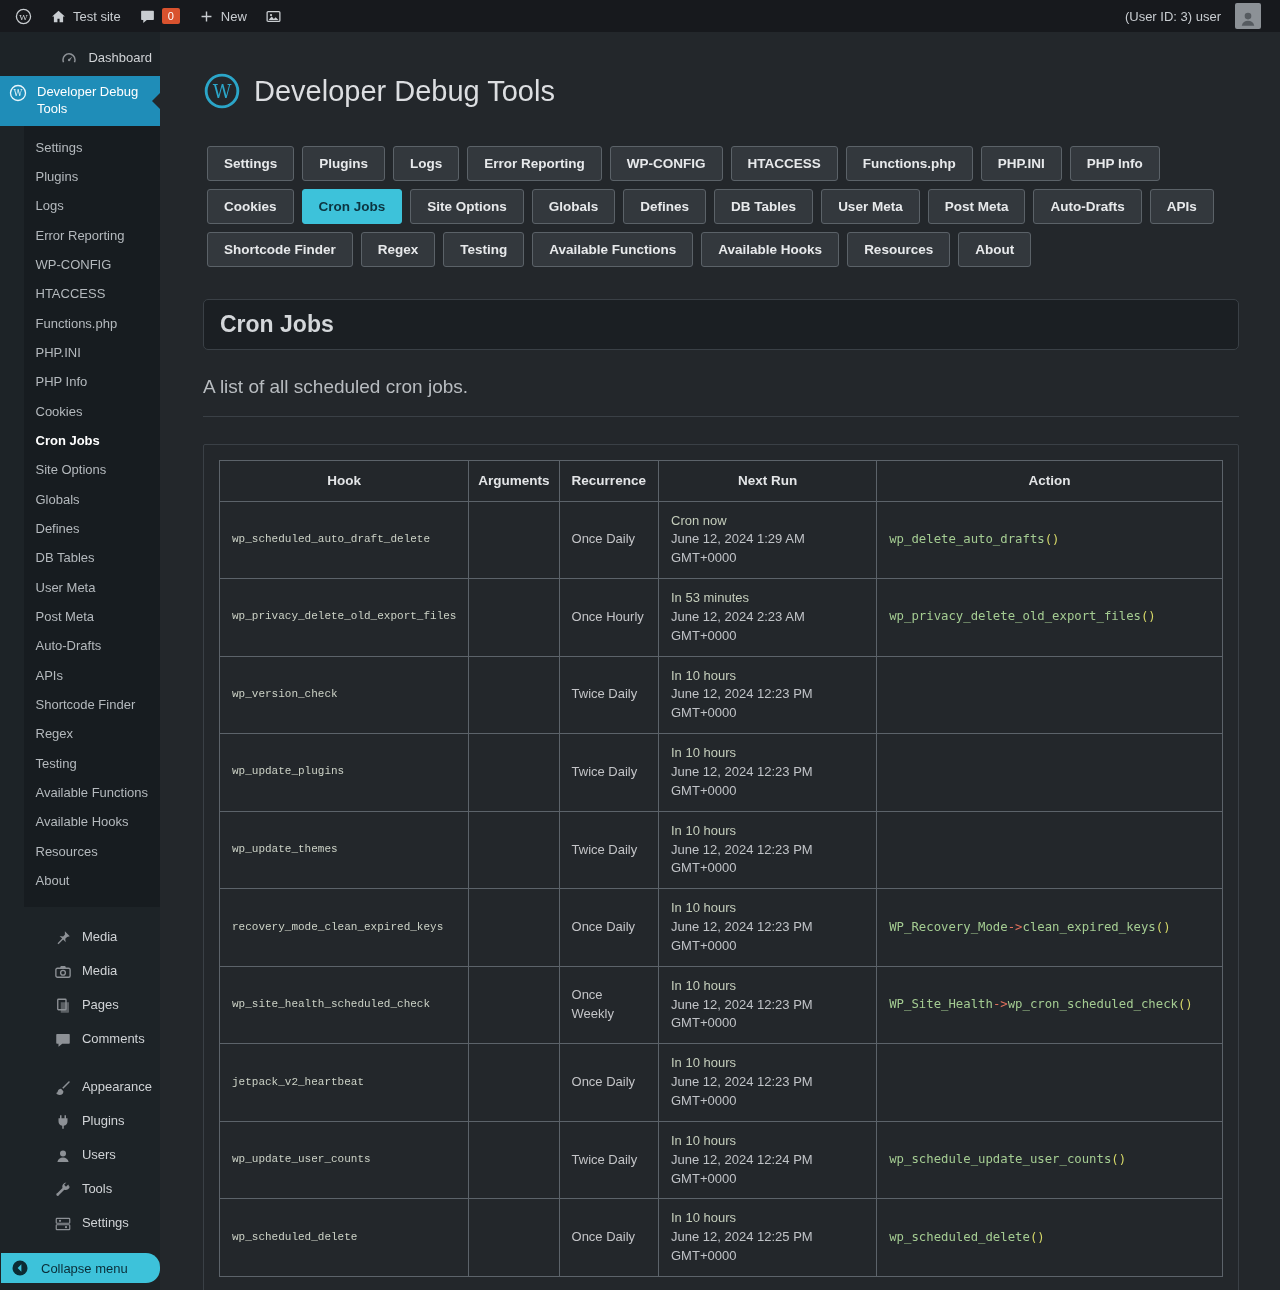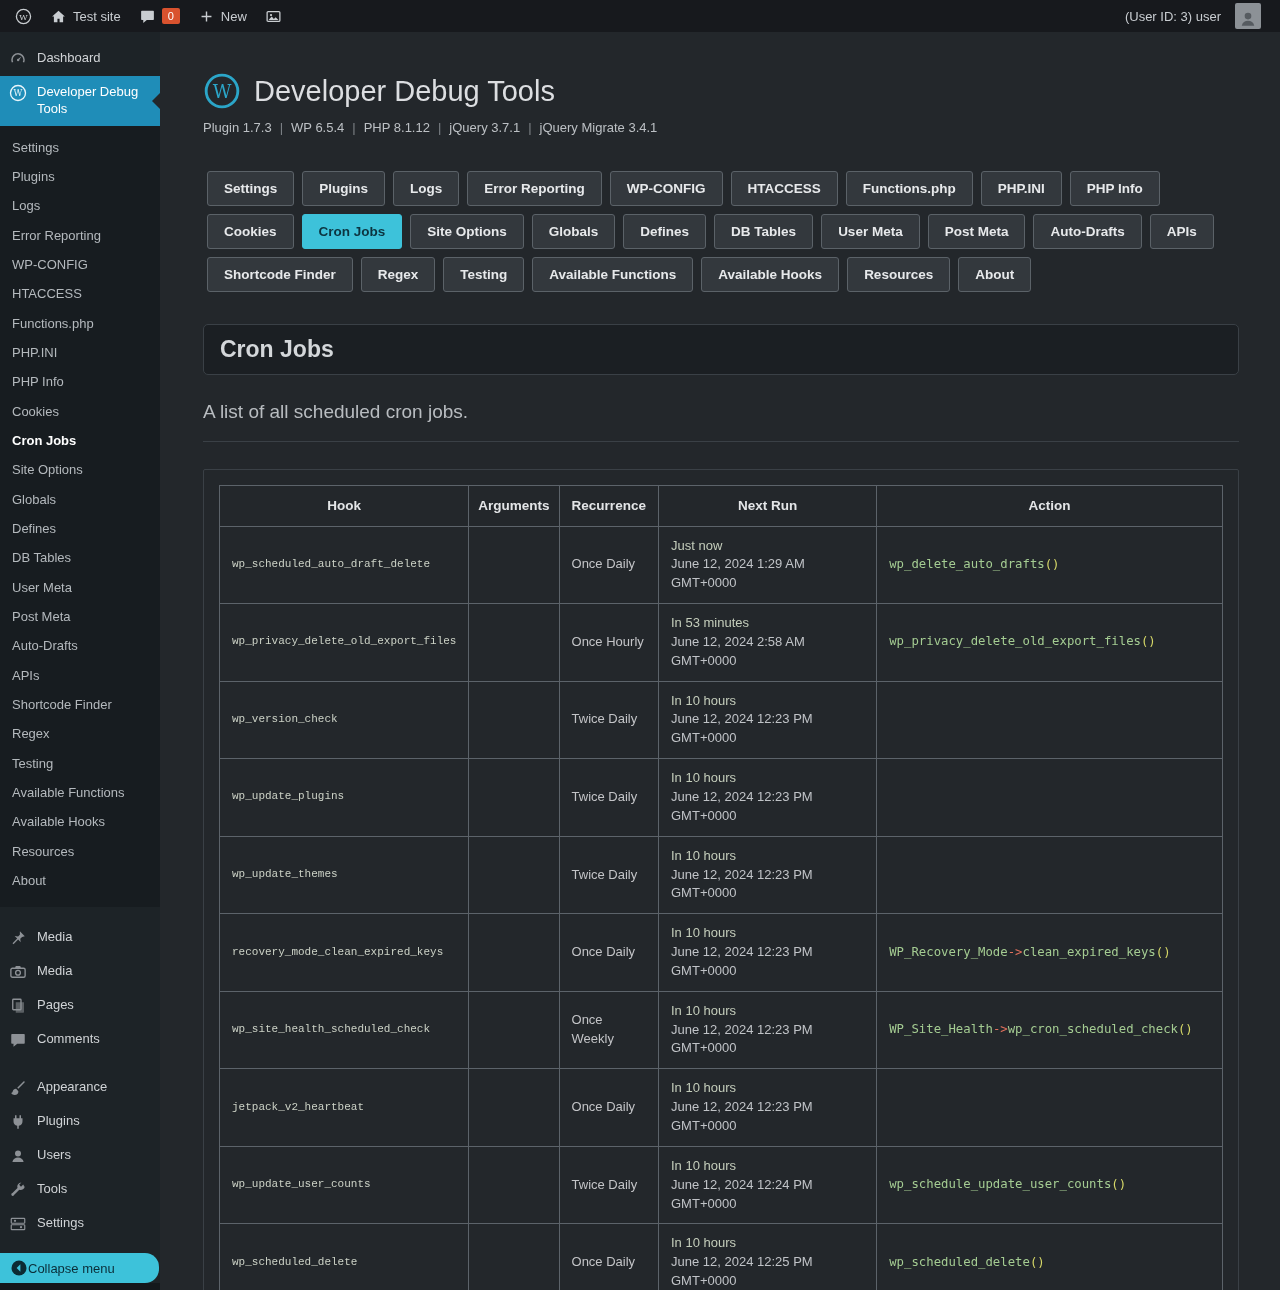--- a/index.html
+++ b/index.html
@@ -37,21 +37,21 @@
     color: #565b60; margin-left: 8px;
   }
   .avatar .icon { width: 20px; height: 20px; }
 
   
   .frame { flex: 1; display: flex; min-height: 0; }
 
   
   .sidebar {
     width: 160px; flex: 0 0 160px; background: #1d2327;
-    display: flex; flex-direction: column; font-size: 13px; padding-top: 10px;
+    display: flex; flex-direction: column; font-size: 13px; padding-top: 10px; align-items: flex-end;
   }
   .menu-item {
     display: flex; align-items: flex-start; gap: 10px;
     padding: 8px 8px 8px 9px; cursor: pointer; line-height: 1.3; color: #d0d3d6;
   }
   .menu-item .icon { width: 18px; height: 18px; flex: 0 0 18px; color: #8d9196; }
   .mi-label { color: #d0d3d6; }
   .parent-active { background: #1f8db8; position: relative; }
   .parent-active .icon { color: #eaf6fb; }
   .parent-active .mi-label { color: #ffffff; }
@@ -59,21 +59,21 @@
     content: ""; position: absolute; right: 0; top: 50%; transform: translateY(-50%);
     border: 8px solid transparent; border-right-color: #23272b;
   }
   .submenu { background: #171c20; padding: 7px 0 12px; }
   .sub-item { padding: 7px 12px; color: #b4b9bd; cursor: pointer; line-height: 1.18; }
   .sub-item.active { color: #ffffff; font-weight: 700; }
   #main-menu-list { padding-top: 14px; }
   .group-start { margin-top: 14px; }
   .collapse-btn {
     margin-top: 12px; background: #3dc2da; color: #0a2d38;
-    display: flex; align-items: center; gap: 0; padding: 6px 10px;
+    display: flex; align-items: center; gap: 12px; padding: 6px 10px;
     border-radius: 0 14px 14px 0; cursor: pointer; width: 159px; font-size: 13px;
   }
   .sidebar-bottom { flex: 1; background: #14181c; }
 
   
   .content { flex: 1; display: flex; flex-direction: column; background: #23272b; min-width: 0; }
   .content-inner { padding: 40px 41px 0 43px; }
   .page-head { display: flex; align-items: center; gap: 13px; }
   .logo-big { width: 38px; height: 38px; color: #2ba6c9; flex: 0 0 38px; }
   h1 { margin: 0; font-size: 29px; font-weight: 400; color: #dcdee1; }
@@ -320,21 +320,20 @@
 
         <div class="page-head">
           <span class="icon logo-big">
               <svg viewBox="0 0 24 24">
                 <circle cx="12" cy="12" r="10" fill="none" stroke="currentColor" stroke-width="1.8"></circle>
                 <text x="12" y="16.4" text-anchor="middle" font-size="11.5" font-family="DejaVu Serif, serif" fill="currentColor">W</text>
               </svg>
             </span>
           <h1>Developer Debug Tools</h1>
         </div>
-        <div class="meta-line" id="meta-line"><span>Plugin 1.7.3</span><span class="sep">|</span><span>WP 6.5.4</span><span class="sep">|</span><span>PHP 8.1.12</span><span class="sep">|</span><span>jQuery 3.7.1</span><span class="sep">|</span><span>jQuery Migrate 3.4.1</span></div>
 
         <div class="tabs" id="tabs-wrap">
             <button class="tab">Settings</button>
             <button class="tab">Plugins</button>
             <button class="tab">Logs</button>
             <button class="tab">Error Reporting</button>
             <button class="tab">WP-CONFIG</button>
             <button class="tab">HTACCESS</button>
             <button class="tab">Functions.php</button>
             <button class="tab">PHP.INI</button>
@@ -381,32 +380,32 @@
                   <th>Next Run</th>
                   <th>Action</th>
                 </tr>
               </thead>
             <tbody id="table-body">
                 <tr>
                   <td class="hook-cell mono"><span>wp_scheduled_auto_draft_delete</span></td>
                   <td></td>
                   <td>Once Daily</td>
                   <td>
-                    <div class="nr1">Just now</div>
+                    <div class="nr1">Cron now</div>
                     <div class="nr2">June 12, 2024 1:29 AM GMT+0000</div>
                   </td>
                   <td class="action-cell"><span class="seg-name">wp_delete_auto_drafts</span><span class="seg-paren">()</span></td>
                 </tr>
                 <tr>
                   <td class="hook-cell mono"><span>wp_privacy_delete_old_export_files</span></td>
                   <td></td>
                   <td>Once Hourly</td>
                   <td>
                     <div class="nr1">In 53 minutes</div>
-                    <div class="nr2">June 12, 2024 2:58 AM GMT+0000</div>
+                    <div class="nr2">June 12, 2024 2:23 AM GMT+0000</div>
                   </td>
                   <td class="action-cell"><span class="seg-name">wp_privacy_delete_old_export_files</span><span class="seg-paren">()</span></td>
                 </tr>
                 <tr>
                   <td class="hook-cell mono"><span>wp_version_check</span></td>
                   <td></td>
                   <td>Twice Daily</td>
                   <td>
                     <div class="nr1">In 10 hours</div>
                     <div class="nr2">June 12, 2024 12:23 PM GMT+0000</div>

